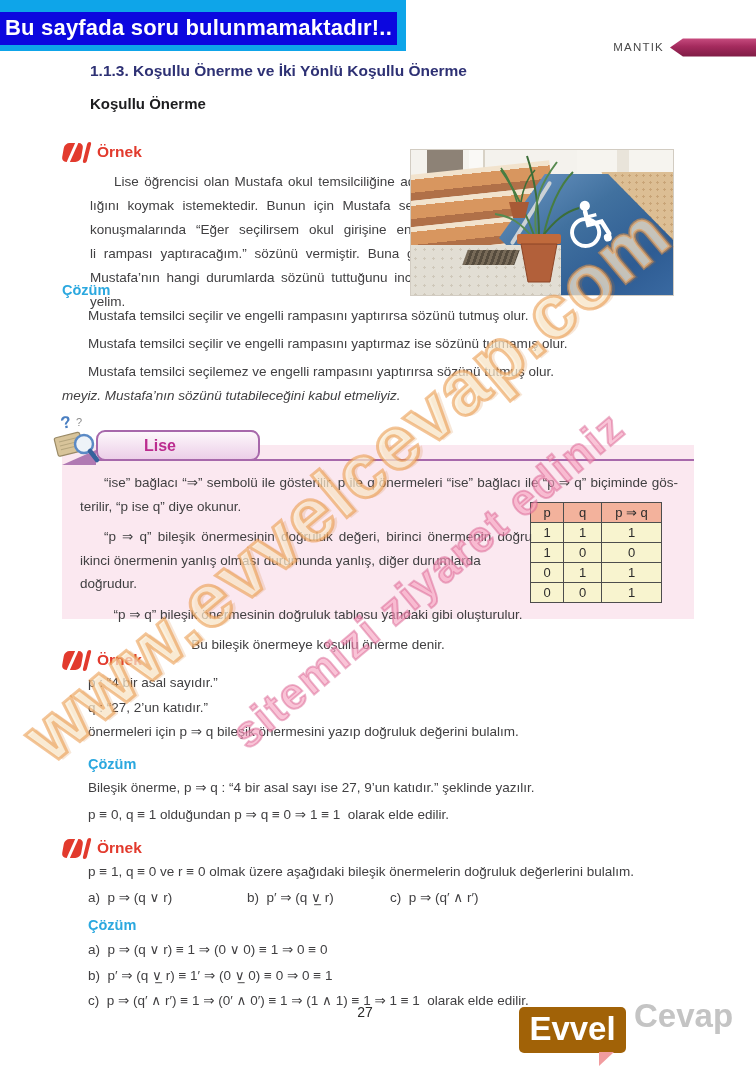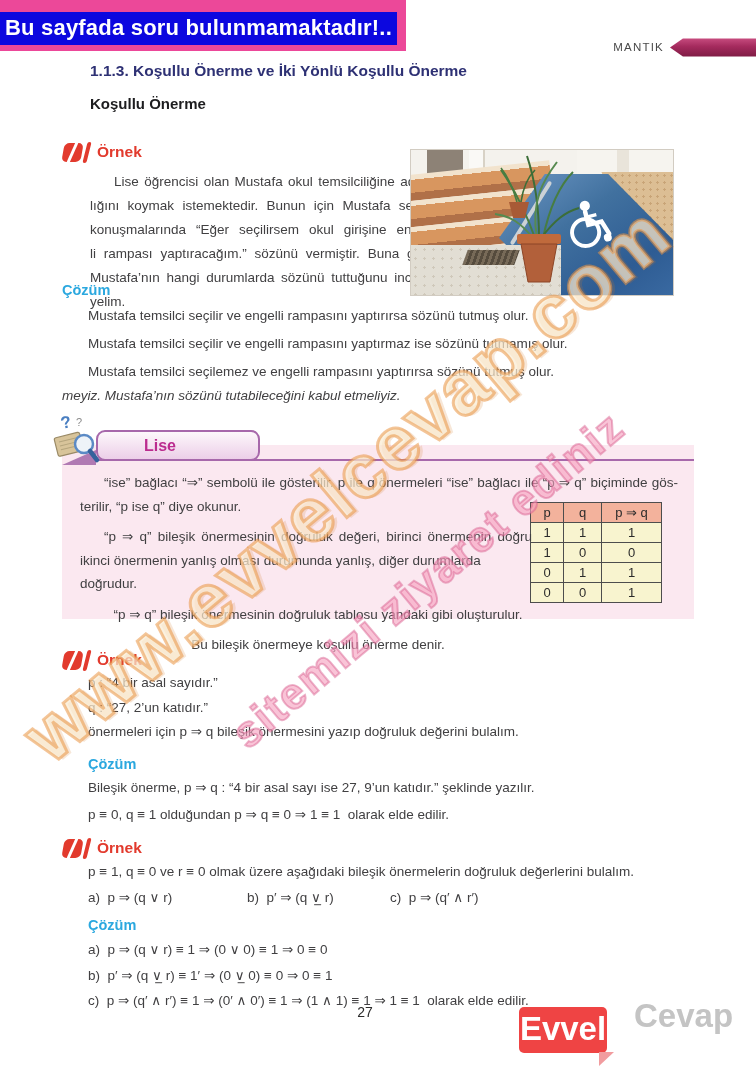--- a/index.html
+++ b/index.html
@@ -7,21 +7,21 @@
   .page {
     position:relative; width:756px; height:1077px; background:#fff;
     font-family:"Liberation Sans", sans-serif; color:#414042; font-size:13.5px;
     overflow:hidden; margin:0 auto;
   }
   .jl { text-align:justify; text-align-last:justify; }
   .pre { white-space:pre-wrap; }
   .bodyline { line-height:24px;font-style:italic; }
 
   
-  .top-bar { position:absolute; left:0; top:0; width:406px; height:51px; background:#ec4899; }
+  .top-bar { position:absolute; left:0; top:0; width:406px; height:51px; background:#0ea5e9; }
   .banner-blue {
     position:absolute; left:0; top:12px; width:397px; height:33px; background:#0c07df;
     color:#fff; font-size:22px; font-weight:600; text-align:center; line-height:32px; letter-spacing:.2px;
   }
 
   
   .chapter-label { position:absolute; right:92px; top:41px; font-size:11.5px; letter-spacing:1.2px; color:#4a4a4a; }
   .chapter-ribbon {
     position:absolute; right:0; top:38px; width:86px; height:19px;
     background:linear-gradient(180deg,#c84d80 0%,#a42a5d 45%,#7e1c44 100%);
@@ -103,21 +103,21 @@
   
   .ex3 { position:absolute; left:62px; top:820px; width:640px; }
   .ex3 .l { line-height:26px; padding-left:26px; }
   .ex3-items { display:flex; padding-left:26px; line-height:26px; }
   .ex3-items .ia { width:159px; } .ex3-items .ib { width:143px; }
   .ex3 .cozum-label { margin-top:2px; padding-left:26px; line-height:24px; }
   .ex3 .sl { line-height:25.5px; padding-left:26px; }
 
   
   .page-num { position:absolute; left:340px; top:1004px; width:50px; text-align:center; font-size:14px; color:#2b2b2b; }
-  .logo-bubble { position:absolute; left:519px; top:1007px; width:88px; height:46px; background:#ef4444;
+  .logo-bubble { position:absolute; left:519px; top:1007px; width:107px; height:46px; background:#a16207;
     border-radius:5px; color:#fff; font-weight:bold; font-size:33px; text-align:center; line-height:44px; }
   .logo-bubble::after { content:""; position:absolute; left:80px; top:45px; width:0; height:0;
     border-top:14px solid #f19c9f; border-right:15px solid transparent; }
   .logo-cevap { position:absolute; left:634px; top:993px; font-weight:bold; font-size:33px; color:#c4c4c4; line-height:46px; }
 
   
   .wm { position:absolute; white-space:nowrap; font-weight:bold; pointer-events:none; z-index:50; }
   .wm1 { left:34px; top:702px; font-size:76px; letter-spacing:2px;
     color:rgba(250,235,210,.70); -webkit-text-stroke:3px rgba(233,150,70,.55);
     text-shadow:3px 3px 0 rgba(210,120,40,.18);

